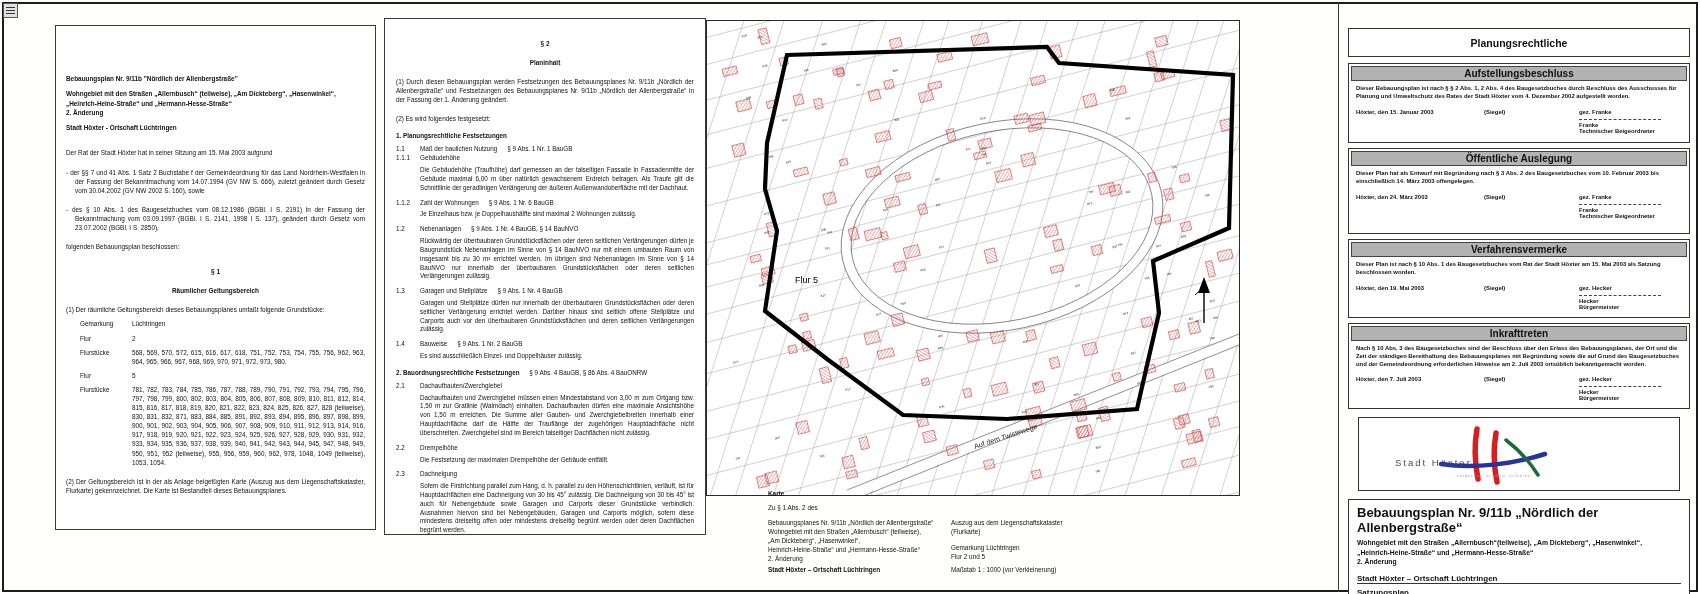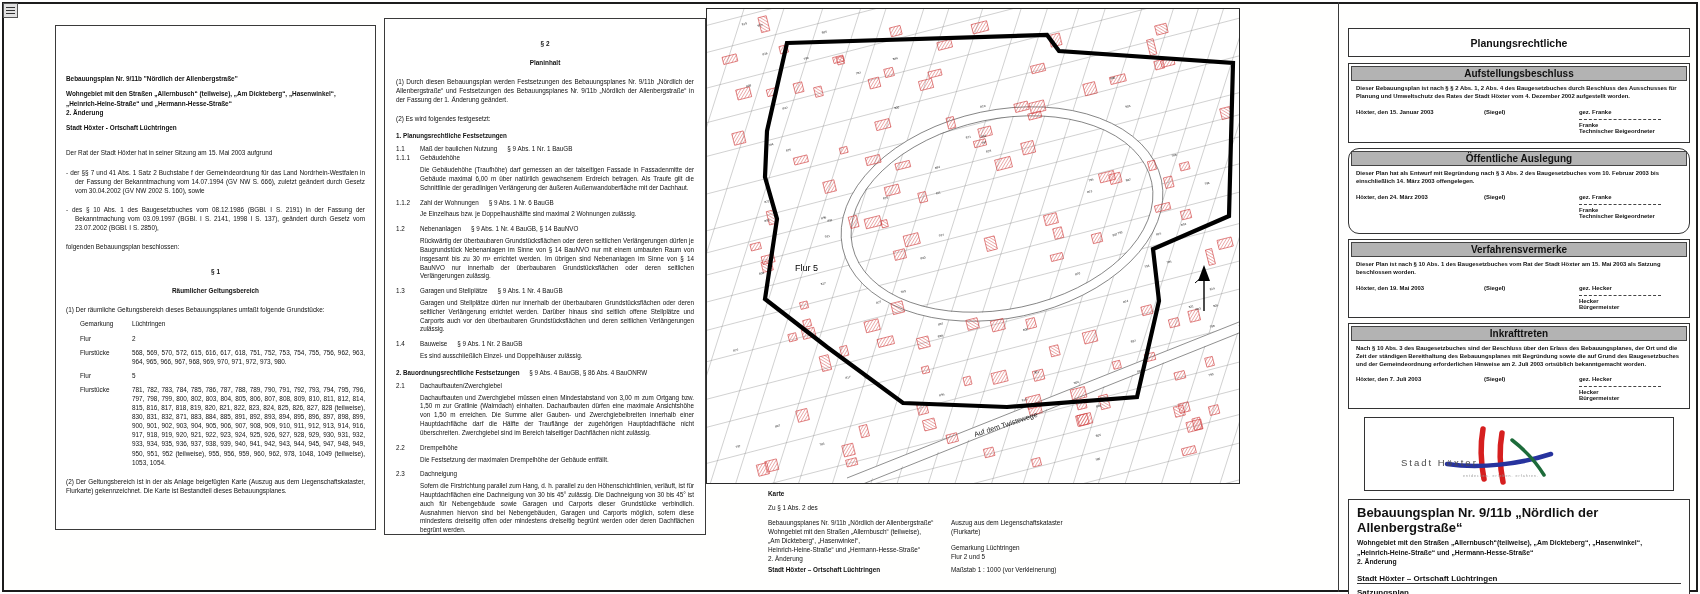--- a/index.html
+++ b/index.html
@@ -29,21 +29,21 @@
   
   #panel2{left:384px;top:18px;width:322px;height:517px;padding:20px 11px 8px 11px;}
   #panel2 .sec{display:flex;font-size:6.3px;line-height:1.4;margin-top:6px;}
   #panel2 .sec .num{flex:0 0 24px;}
   #panel2 .sec .law{margin-left:10px;}
   #panel2 .body{font-size:6.3px;line-height:1.4;margin:3px 0 0 24px;text-align:justify;}
   #panel2 .h-bold{font-size:6.3px;font-weight:bold;margin-top:8px;}
   #panel2 .h-bold .law{font-weight:normal;margin-left:8px;}
 
   
-  #map-box{left:706px;top:8px;width:534px;height:476px;border:1px solid #2a2a2a;overflow:hidden;}
+  #map-box{left:706px;top:20px;width:534px;height:476px;border:1px solid #2a2a2a;overflow:hidden;}
   #map-box svg{display:block;}
   #map-caption{position:absolute;left:706px;top:488px;width:534px;height:100px;font-size:6.4px;line-height:1.4;}
   #map-caption .cap-karte{position:absolute;left:62px;top:2px;font-weight:bold;}
   #map-caption .cap-zu{position:absolute;left:62px;top:16px;}
   #map-caption .cap-left{position:absolute;left:62px;top:31px;width:180px;}
   #map-caption .cap-foot{position:absolute;left:62px;top:78px;font-weight:bold;}
   #map-caption .cap-r1{position:absolute;left:245px;top:31px;}
   #map-caption .cap-r2{position:absolute;left:245px;top:56px;}
   #map-caption .cap-r3{position:absolute;left:245px;top:78px;}
 
@@ -54,23 +54,23 @@
   .vv-title{border:1px solid #333;height:27px;display:flex;align-items:center;justify-content:center;font-size:10.5px;font-weight:bold;margin-bottom:6px;background:#fff;}
   .vv-box{border:1px solid #333;margin-bottom:5px;background:#fff;padding:2px;box-sizing:border-box;}
   .vv-head{background:#b3b3b3;border:1px solid #444;text-align:center;font-weight:bold;font-size:10px;padding:1px 0;}
   .vv-body{font-size:5.9px;font-weight:bold;line-height:1.4;padding:3px 5px 4px 5px;text-align:left;}
   .vv-sign{display:flex;padding:4px 5px 5px 5px;font-size:5.9px;font-weight:bold;}
   .vv-sign .sd{flex:0 0 128px;}
   .vv-sign .ss{flex:0 0 95px;text-align:left;}
   .vv-sign .sr{flex:1;}
   .sig-line{border-top:1px dashed #444;width:82px;margin:4px 0 2px 0;}
   .sr .nm{font-weight:bold;}
-  .b1{min-height:80px;} .b2{min-height:86px;border-radius:11px;} .b3{min-height:58px;} .b4{min-height:80px;}
-
-  .logo-box{border:1px solid #333;height:72px;margin:8px 16px;position:relative;background:#fff;}
+  .b1{min-height:80px;} .b2{min-height:86px;} .b3{min-height:58px;} .b4{min-height:80px;}
+
+  .logo-box{border:1px solid #333;height:72px;margin:8px 10px;position:relative;background:#fff;}
 
   .titleblock{border:1px solid #333;height:100px;background:#fff;box-sizing:border-box;padding:6px 8px 0 8px;display:flex;flex-direction:column;}
   .tb-title{font-size:13px;font-weight:bold;line-height:1.15;}
   .tb-sub{font-size:6.8px;font-weight:bold;line-height:1.4;margin-top:2px;}
   .tb-city{font-size:8px;font-weight:bold;margin-top:7px;}
   .tb-doctype{margin-top:auto;border-top:1px solid #333;font-size:8px;font-weight:bold;padding:4px 0 3px 0;}
 </style>
 </head>
 <body>
 

